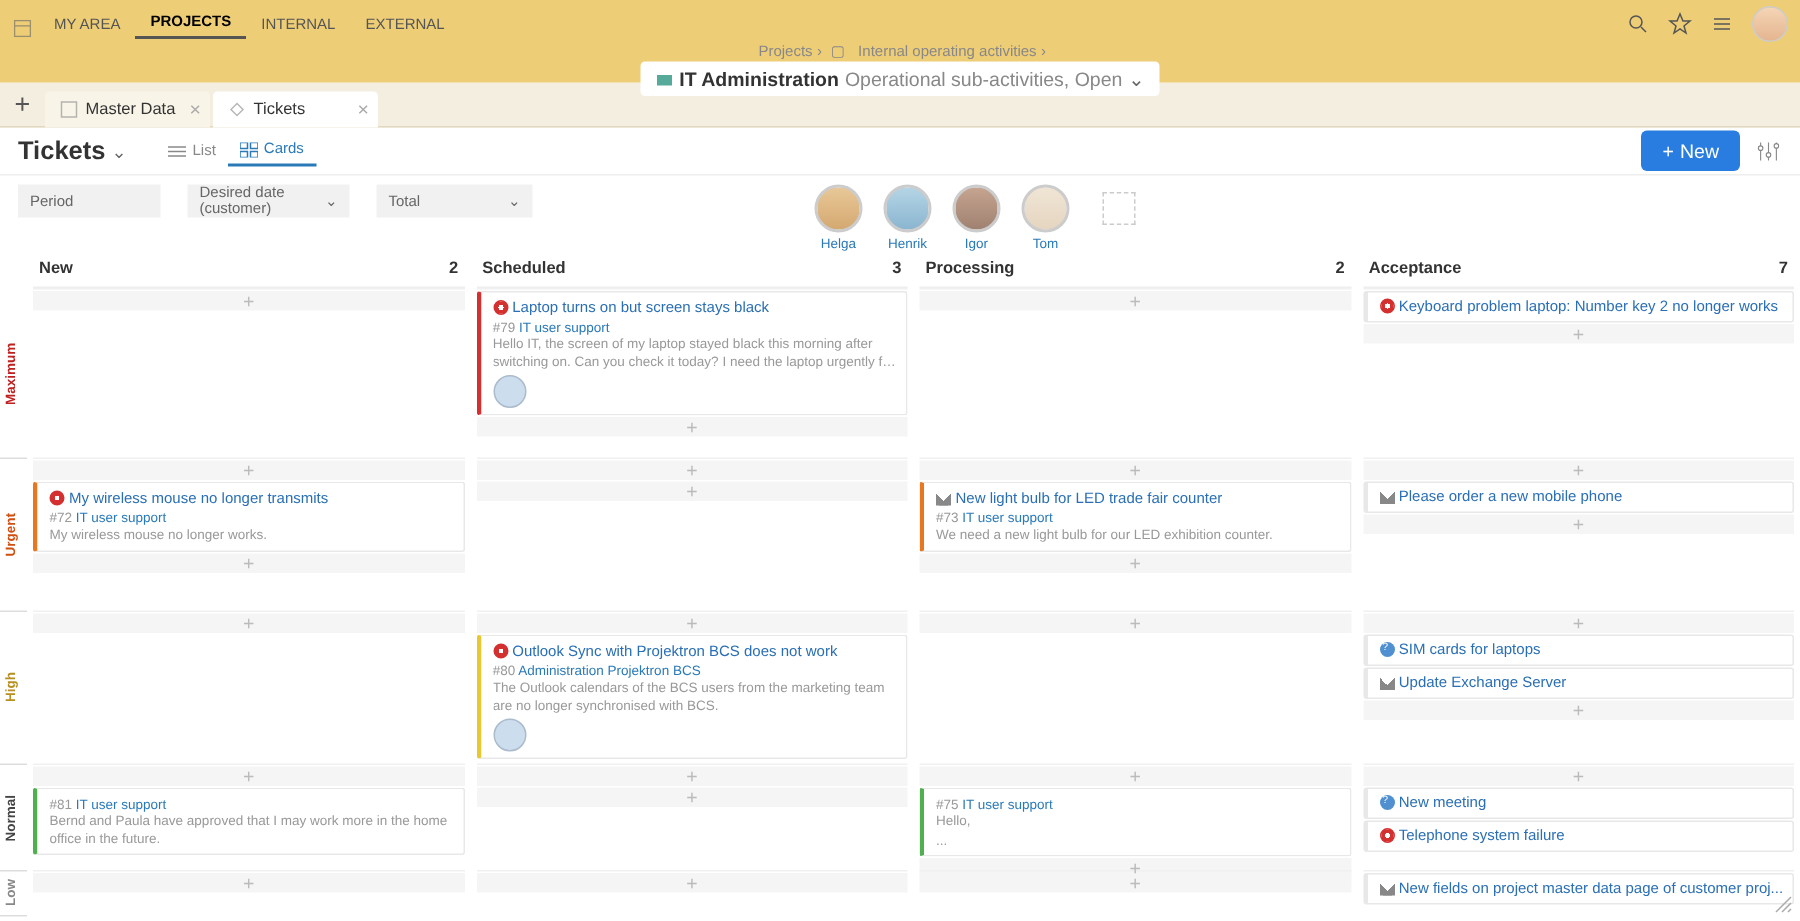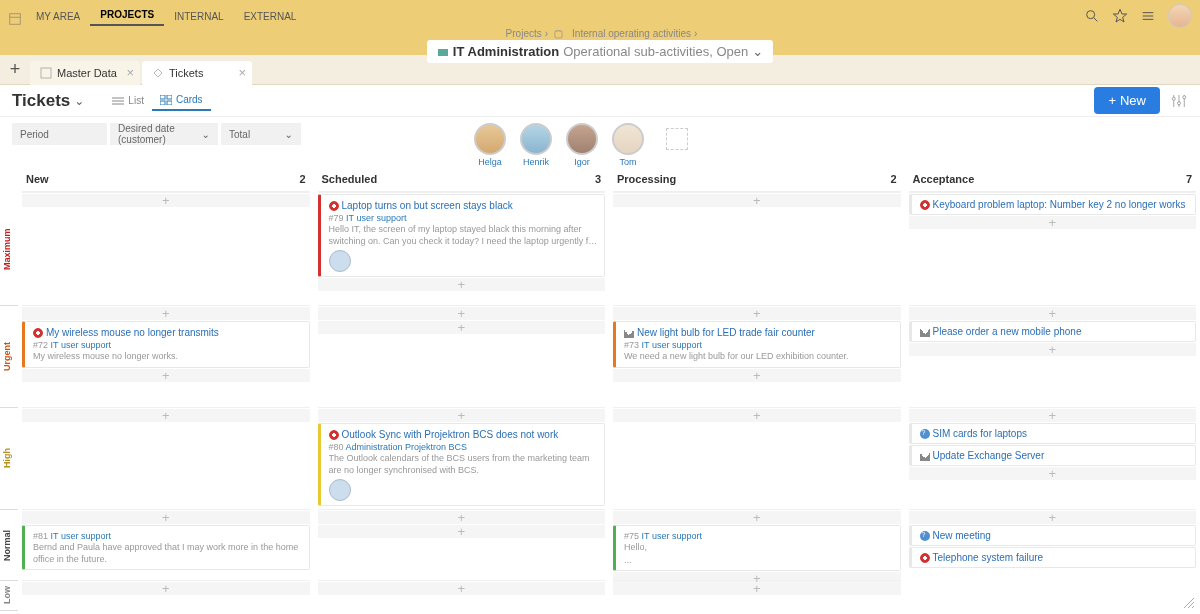--- a/index.html
+++ b/index.html
@@ -26,24 +26,24 @@
 .tab .close{position:absolute;right:6px;color:#aaa;font-size:13px}
 .tab-icon{width:12px;height:12px;margin-right:5px;opacity:.6}
 .toolbar{display:flex;align-items:center;height:32px;padding:0 12px;border-bottom:1px solid #eee}
 .view-title{font-size:17px;font-weight:600;color:#333;margin-right:4px}
 .view-chev{font-size:12px;color:#666;margin-right:20px}
 .view-btn{display:flex;align-items:center;padding:4px 8px;font-size:10px;color:#888;gap:4px;cursor:pointer}
 .view-btn.active{color:#2a7ab8;border-bottom:2px solid #2a7ab8}
 .new-btn{margin-left:auto;background:#2a7de0;color:#fff;padding:6px 14px;border-radius:4px;font-size:13px;display:flex;align-items:center;gap:4px;cursor:pointer}
 .settings-icon{margin-left:10px;width:18px;height:18px;stroke:#888;fill:none;cursor:pointer}
 .filters{display:flex;align-items:flex-start;padding:6px 12px;height:50px}
-.filter-box{background:#f1f1f1;padding:5px 8px;font-size:10px;color:#666;margin-right:3px;display:flex;align-items:center;height:22px}
+.filter-box{background:#f1f1f1;padding:5px 8px;font-size:10px;color:#666;margin-right:18px;display:flex;align-items:center;height:22px}
 .fb1{width:95px}
 .fb2{width:108px;justify-content:center}
-.fb3{width:80px;justify-content:space-between}
+.fb3{width:104px;justify-content:space-between}
 .people{display:flex;gap:14px;margin-left:170px}
 .person{text-align:center}
 .person-av{width:32px;height:32px;border-radius:50%;border:2px solid #ccc;margin:0 auto;background:#ddd}
 .pa1{background:linear-gradient(#e8c898,#d4a870)}
 .pa2{background:linear-gradient(#b5d5e5,#8ab5d0)}
 .pa3{background:linear-gradient(#c5a590,#a08070)}
 .pa4{background:linear-gradient(#f0e5d5,#e5d5c0)}
 .person-name{font-size:9px;color:#2a7ab8;margin-top:2px}
 .select-icon{width:22px;height:22px;border:1px dashed #ccc;margin-top:5px;margin-left:8px}
 .board{display:flex;position:relative;height:445px}
@@ -359,20 +359,25 @@
       </div>
       <div class="row-sect row-norm">
         <div class="add-bar">+</div>
         <div class="mini-card bl-green">
             <div class="card-title"><span class="ic ic-q"></span><span>New meeting</span></div>
           </div>
         <div class="mini-card bl-green">
             <div class="card-title"><span class="ic ic-bug"></span><span>Telephone system failure</span></div>
           </div>
       </div>
+      <div class="row-sect row-low">
+        <div class="mini-card bl-grey">
+            <div class="card-title"><span class="ic ic-wrench"></span><span>New fields on project master data page of customer proj...</span></div>
+          </div>
+      </div>
     </div>
 
   </div>
 </div>
 
 <svg class="resize-corner" viewBox="0 0 14 14">
     <path d="M2 12 L12 2 M6 12 L12 6 M10 12 L12 10" stroke="#aaa" fill="none"></path>
   </svg>
 
 </body></html>

